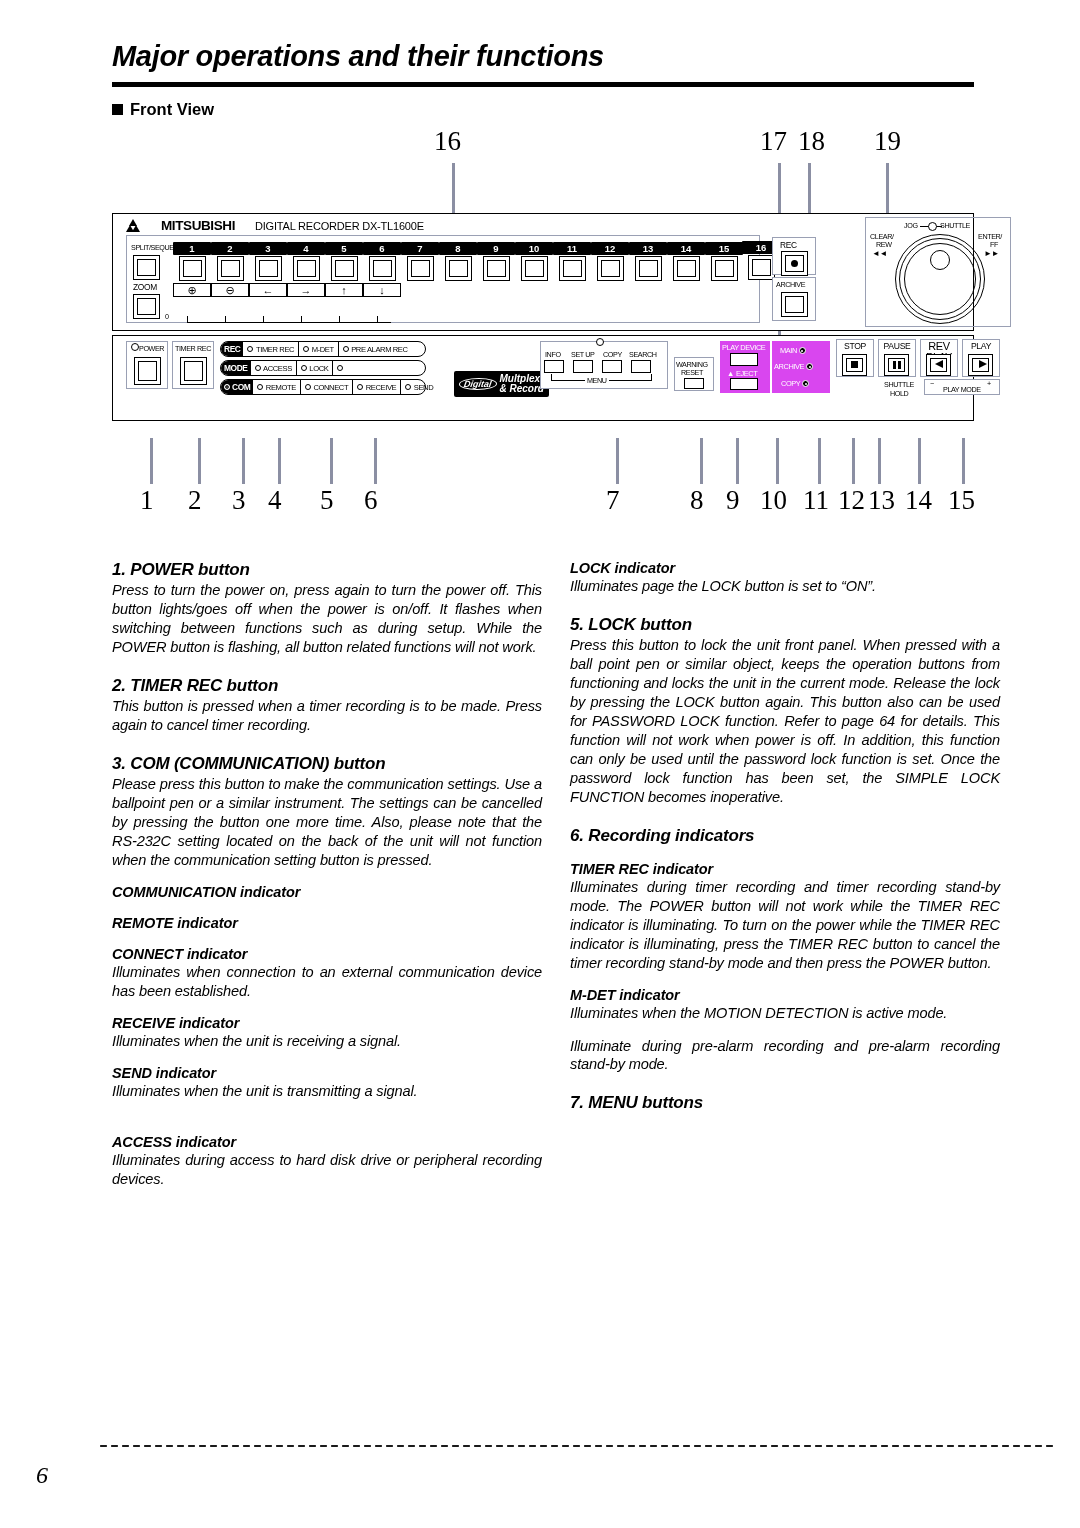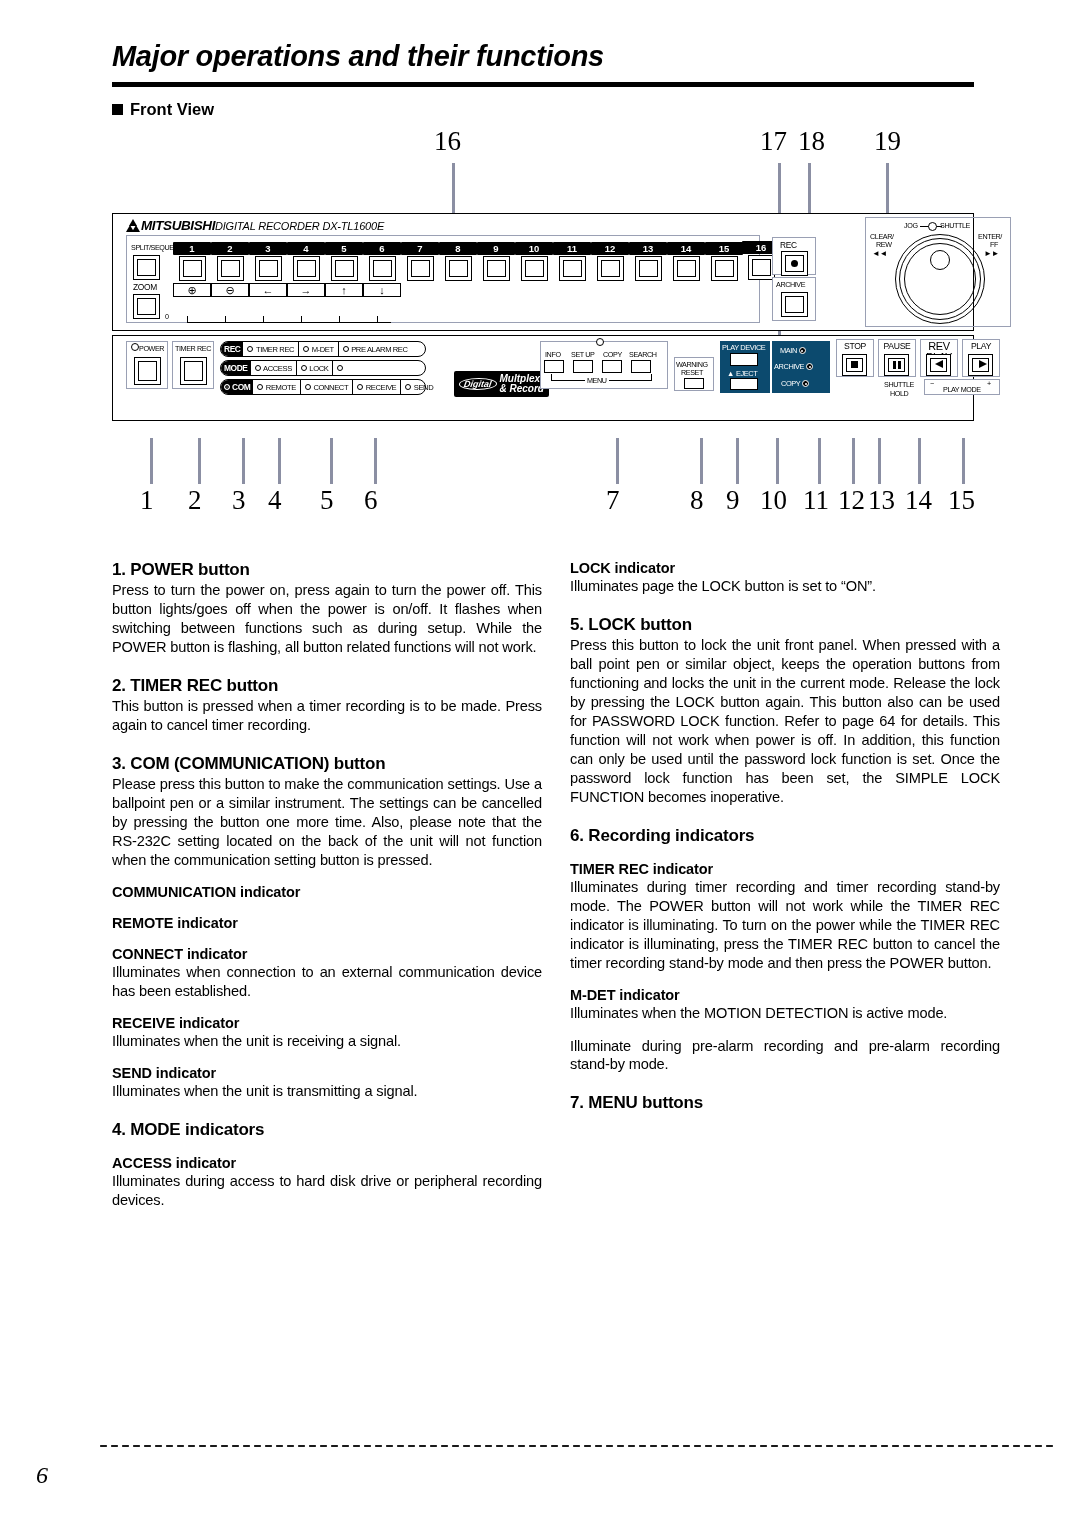--- a/index.html
+++ b/index.html
@@ -41,21 +41,21 @@
     position:absolute; width:3px; background:#8b8fa3;
   }
 
   
   #device { position:absolute; left:112px; top:213px; width:862px; height:222px; }
   .unit-box {
     position:absolute; border:1.4px solid #000; background:#fff;
   }
   .brandrow {
     position:absolute; left:14px; top:4px; width:400px; height:17px;
-    display:flex; align-items:center; gap:0;font-style:italic;
+    display:flex; align-items:center; gap:20px;
   }
   .mit-mark { width:15px; height:13px; position:relative; }
   .mit-mark i {
     position:absolute; width:0; height:0;
     border-left:4.4px solid transparent; border-right:4.4px solid transparent;
     border-bottom:7.4px solid #000;
   }
   .mit-mark i:nth-child(1){ left:0px; top:6px; }
   .mit-mark i:nth-child(2){ left:6px; top:6px; }
   .mit-mark i:nth-child(3){ left:3px; top:0px; }
@@ -132,34 +132,34 @@
     font-size:9px; font-style:italic; font-weight:bold;
     padding:0 4px; transform:skewX(-9deg);
   }
   .logo-txt { font-size:10px; font-style:italic; font-weight:bold; line-height:1.02; }
 
   .menubox { position:absolute; border:1.2px solid #9aa0b4; background:#fff; }
   .sqbtn {
     position:absolute; border:1.3px solid #000; background:#fff;
   }
   .blackblk {
-    position:absolute; background:#0c4a6e; color:#fff;
+    position:absolute; background:#d946ef; color:#fff;
   }
   .blk-lbl {
     position:absolute; font-size:7.4px; color:#fff; letter-spacing:-0.4px;
     display:flex; align-items:center; gap:2px; white-space:nowrap;
   }
   .lamp-w { width:7px; height:7px; border-radius:50%; border:1.2px solid #fff; background:#000; position:relative; flex:none; }
   .lamp-w::after { content:""; position:absolute; inset:1.5px; border-radius:50%; background:#fff; }
 
   .tbtn { position:absolute; border:1.2px solid #9aa0b4; background:#fff; }
   .tcap { font-size:8.6px; text-align:center; letter-spacing:-0.3px; line-height:11px; }
 
   
-  .col { position:absolute; top:560px; width:430px; }
+  .col { position:absolute; top:560px; width:430px;font-style:italic; }
   .col.left { left:112px; }
   .col.right { left:570px; }
   h3.num {
     font-size:17px; font-weight:bold; margin:0 0 1px 0;
     letter-spacing:-0.2px;
   }
   h4.sub {
     font-size:14.5px; font-weight:bold; margin:0 0 1px 0;
     letter-spacing:-0.1px;
   }
@@ -559,21 +559,20 @@
       <div class="gap-md"></div>
       <h4 class="sub indent">CONNECT indicator</h4>
       <p class="body indent">Illuminates when connection to an external communication device has been established.</p>
       <div class="gap-md"></div>
       <h4 class="sub indent">RECEIVE indicator</h4>
       <p class="body indent">Illuminates when the unit is receiving a signal.</p>
       <div class="gap-md"></div>
       <h4 class="sub indent">SEND indicator</h4>
       <p class="body indent">Illuminates when the unit is transmitting a signal.</p>
       <div class="gap-lg"></div>
-      <h3 class="num">4. MODE indicators</h3>
       <div class="gap-md"></div>
       <h4 class="sub indent">ACCESS indicator</h4>
       <p class="body indent">Illuminates during access to hard disk drive or peripheral recording devices.</p>
     </div>
   <div class="col right" id="col-right">
       <h4 class="sub indent">LOCK indicator</h4>
       <p class="body indent">Illuminates page the LOCK button is set to “ON”.</p>
       <div class="gap-lg"></div>
       <h3 class="num">5. LOCK button</h3>
       <p class="body indent2">Press this button to lock the unit front panel. When pressed with a ball point pen or similar object, keeps the operation buttons from functioning and locks the unit in the current mode. Release the lock by pressing the LOCK button again. This button also can be used for PASSWORD LOCK function. Refer to page 64 for details. This function will not work when power is off. In addition, this function can only be used until the password lock function is set. Once the password lock function has been set, the SIMPLE LOCK FUNCTION becomes inoperative.</p>

